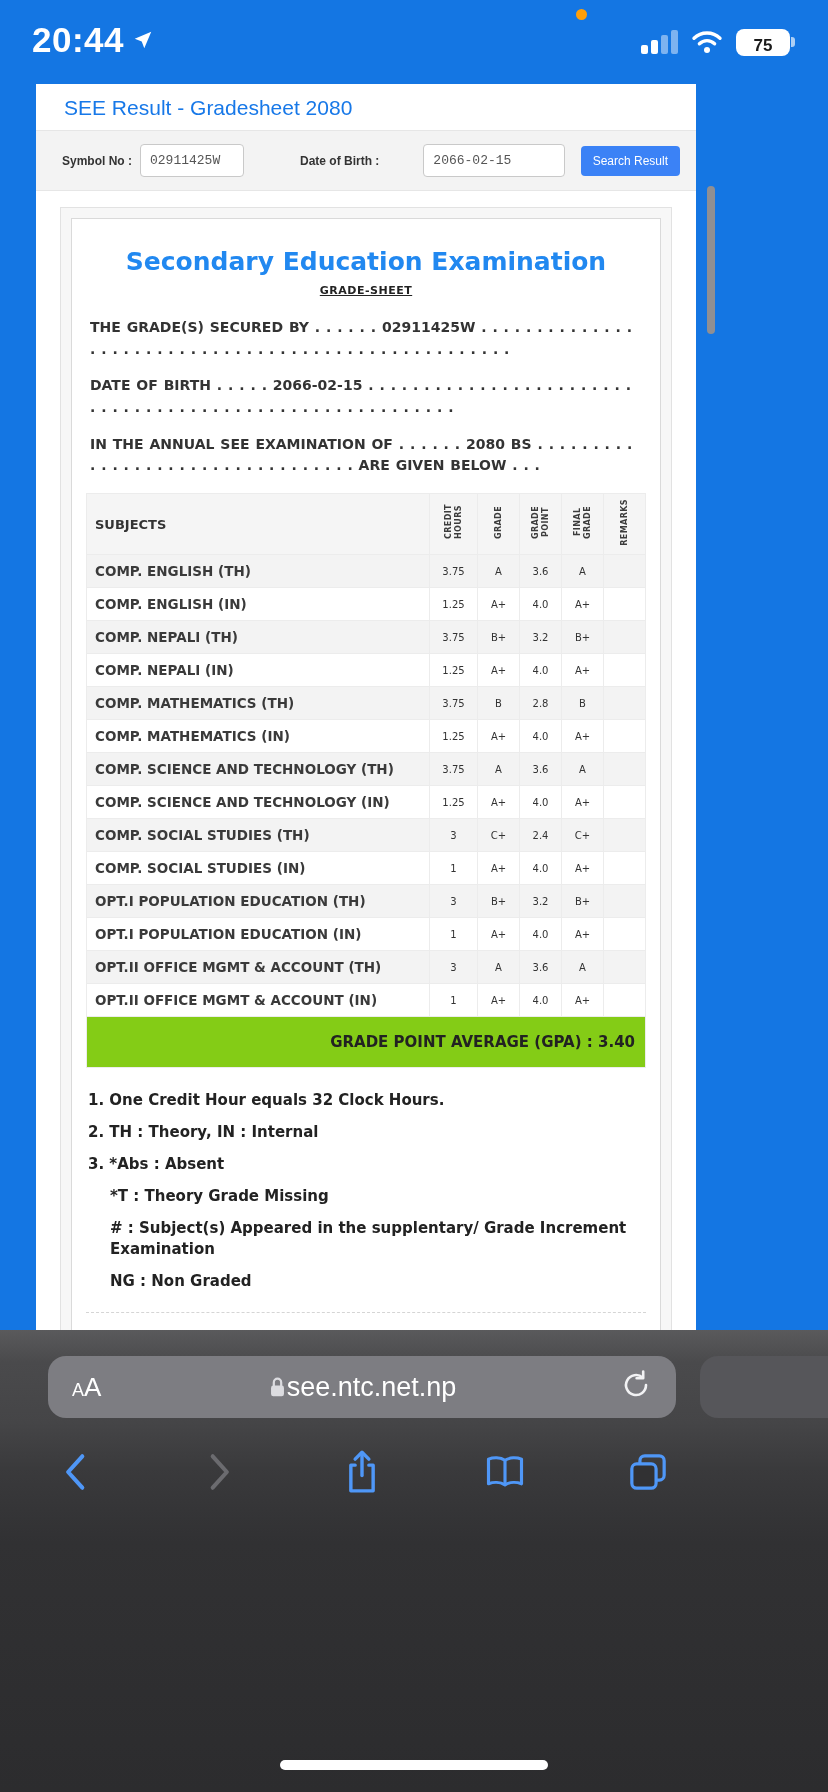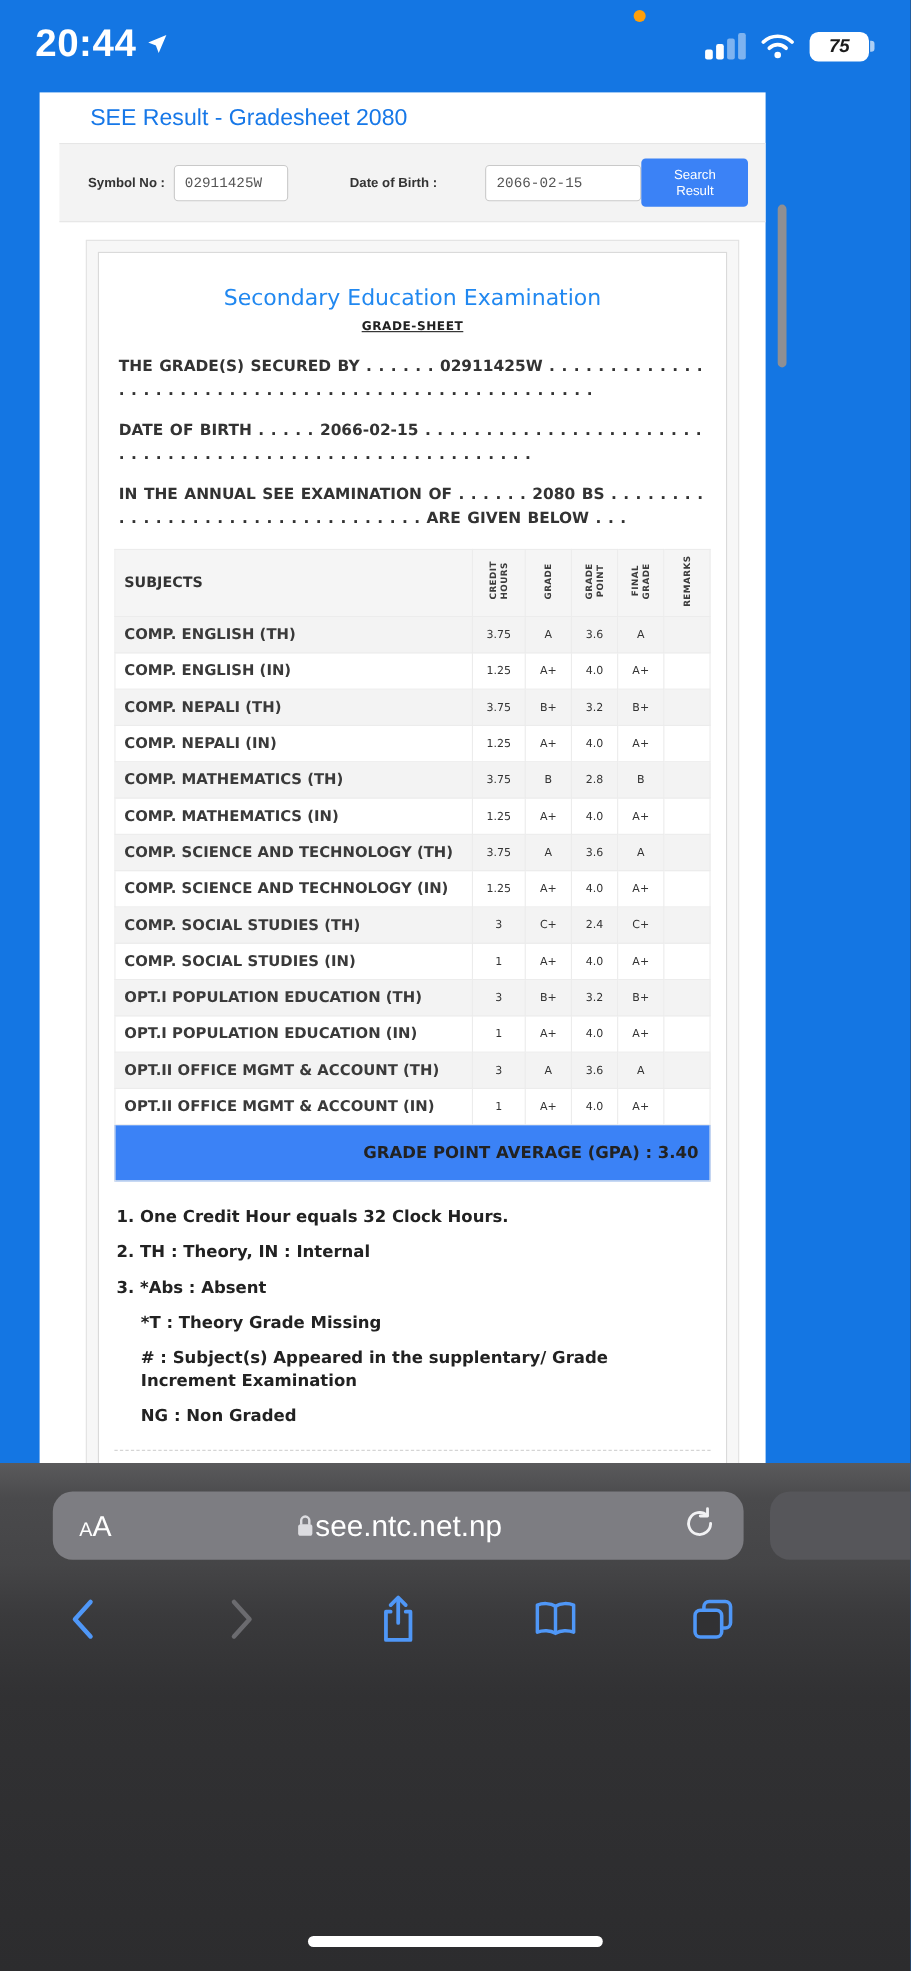--- a/index.html
+++ b/index.html
@@ -9,52 +9,52 @@
   
   .status-bar{ position:absolute; top:0; left:0; width:100%; height:84px; color:#fff; }
   .status-time{ position:absolute; left:32px; top:20px; font-size:35px; font-weight:700; letter-spacing:.5px; display:flex; align-items:center; gap:8px;}
   .loc-arrow svg{ width:22px; height:22px; display:block; }
   .priv-dot{ position:absolute; left:576px; top:9px; width:11px; height:11px; border-radius:50%; background:#ff9f0a; }
   .status-right{ position:absolute; right:38px; top:24px; display:flex; align-items:center; gap:12px; height:36px; }
   .sig{ display:flex; align-items:flex-end; gap:3px; height:24px; }
   .sig i{ display:block; width:7px; border-radius:2px; background:#fff; }
   .sig i.dim{ background:rgba(255,255,255,.45); }
   .wifi svg{ width:34px; height:26px; display:block; }
-  .battery{ position:relative; width:54px; height:27px; background:#fff; border-radius:8px; display:flex; align-items:center; justify-content:center;font-style:italic; }
+  .battery{ position:relative; width:54px; height:27px; background:#fff; border-radius:8px; display:flex; align-items:flex-end; justify-content:center; }
   .battery .pct{ font-size:17px; font-weight:700; color:#1b1b1b; }
   .battery .cap{ position:absolute; right:-5px; top:8.5px; width:4px; height:10px; background:rgba(255,255,255,.65); border-radius:0 3px 3px 0; }
 
   
-  .page{ position:absolute; left:36px; top:84px; width:660px; height:1516px; background:#ffffff; overflow:hidden;padding-left:18px; }
+  .page{ position:absolute; left:36px; top:84px; width:660px; height:1516px; background:#ffffff; overflow:hidden; }
   .page-title{ margin:12px 0 10px 28px; color:#1778E8; font-size:21px; font-weight:400; }
   .search-bar{ background:#f3f3f3; border-top:1px solid #e6e6e6; border-bottom:1px solid #e6e6e6; padding:13px 16px 13px 26px; display:flex; align-items:center; }
   .search-bar label{ font-size:12px; font-weight:700; color:#333; margin-right:8px; white-space:nowrap; }
   .search-bar input{ height:33px; border:1px solid #c9c9c9; border-radius:4px; background:#fff; padding:0 9px; font-size:13px; color:#555; font-family:Liberation Mono, monospace; }
   .inp-symbol{ width:104px; }
   .inp-dob{ width:142px; }
   .grp2{ margin-left:56px; display:flex; align-items:center;gap:36px; }
   .btn-search{ margin-left:auto; background:#3b82f6; color:#fff; border:none; border-radius:4px; font-size:12px; padding:8px 12px; cursor:pointer; font-family:"Liberation Sans",sans-serif; }
 
   .card{ margin:16px 24px 0 24px; background:#f7f7f7; border:1px solid #e2e2e2; padding:10px; }
   .sheet{ background:#fff; border:1px solid #dadada; padding:16px 14px 28px 14px; font-family:"DejaVu Sans", sans-serif; }
-  .sheet-title{ text-align:center; color:#2188f0; font-size:20px; font-weight:400; margin:12px 0 8px; }
+  .sheet-title{ text-align:center; color:#2188f0; font-size:25px; font-weight:700; margin:12px 0 8px; }
   .sheet-sub{ text-align:center; color:#222; font-size:11px; font-weight:700; letter-spacing:.5px; margin-bottom:20px;text-decoration:underline; }
   .sheet-line{ font-size:14px; font-weight:700; color:#333; line-height:1.55; margin:15px 4px; word-spacing:1px; }
 
   table.grades{ width:100%; border-collapse:collapse; margin-top:16px; }
   table.grades th, table.grades td{ border:1px solid #ececec; }
   thead tr{ background:#f5f5f5; }
   th.sub-h{ text-align:left; font-size:13px; color:#333; padding:10px 8px; }
   th.rot{ width:42px; height:58px; vertical-align:middle; text-align:center; padding:4px 1px; }
   th.rot span{ display:inline-block; writing-mode:vertical-rl; transform:rotate(180deg); max-height:50px; font-size:8px; line-height:10px; font-weight:700; color:#3c3c3c; letter-spacing:.4px; }
   th.cw{ width:48px; }
   tbody tr:nth-child(odd){ background:#f3f3f3; }
   td.subject{ font-size:13.5px; font-weight:700; color:#3a3a3a; padding:8px 8px; }
   td.val{ text-align:center; font-size:10px; color:#333; padding:8px 2px; }
-  .gpa-row{ background:#3b82f6; border:1px solid #ececec; border-top:none; text-align:right; font-size:15px; font-weight:700; color:#222; padding:16px 10px; }
+  .gpa-row{ background:#84cc16; border:1px solid #ececec; border-top:none; text-align:right; font-size:15px; font-weight:700; color:#222; padding:16px 10px; }
 
   .notes{ margin-top:22px; }
   .note-line{ font-size:15px; font-weight:600; color:#222; margin:11px 2px; line-height:1.4; }
   .note-line.indent{ margin-left:24px; }
   .note-divider{ border-top:1px dashed #d5d5d5; margin:20px 0 0; }
   .note-label{ font-size:15px; font-weight:700; color:#222; margin:16px 2px 0; }
   .note-text{ font-size:15px; font-weight:600; color:#222; line-height:1.75; margin:10px 2px 6px; }
 
   .btn-print{ display:inline-block; margin:26px 0 0 24px; background:#fbfbfb; border:1px solid #c9c9c9; border-radius:5px; padding:10px 12px; font-size:12.5px; color:#333; cursor:pointer; font-family:"Liberation Sans",sans-serif; }
   .instructions-h{ margin:44px 0 0 28px; color:#1778E8; font-size:21px; font-weight:400; }

